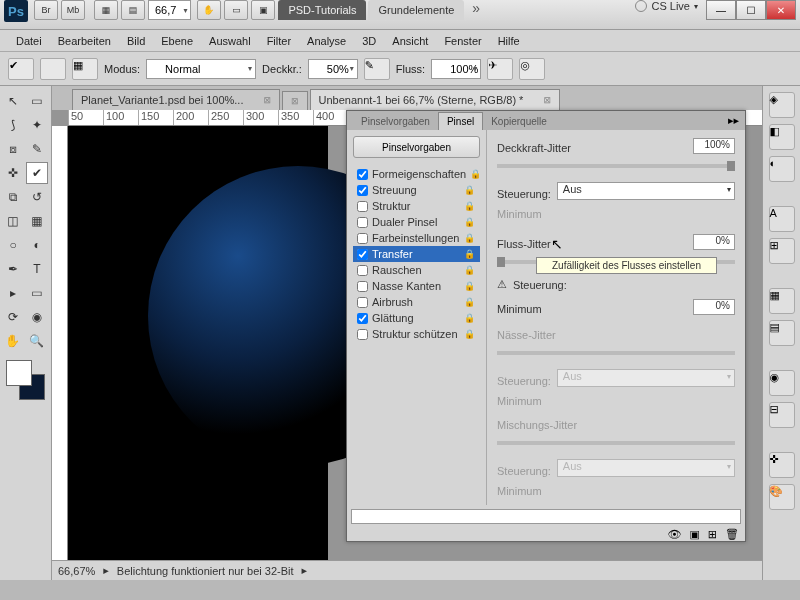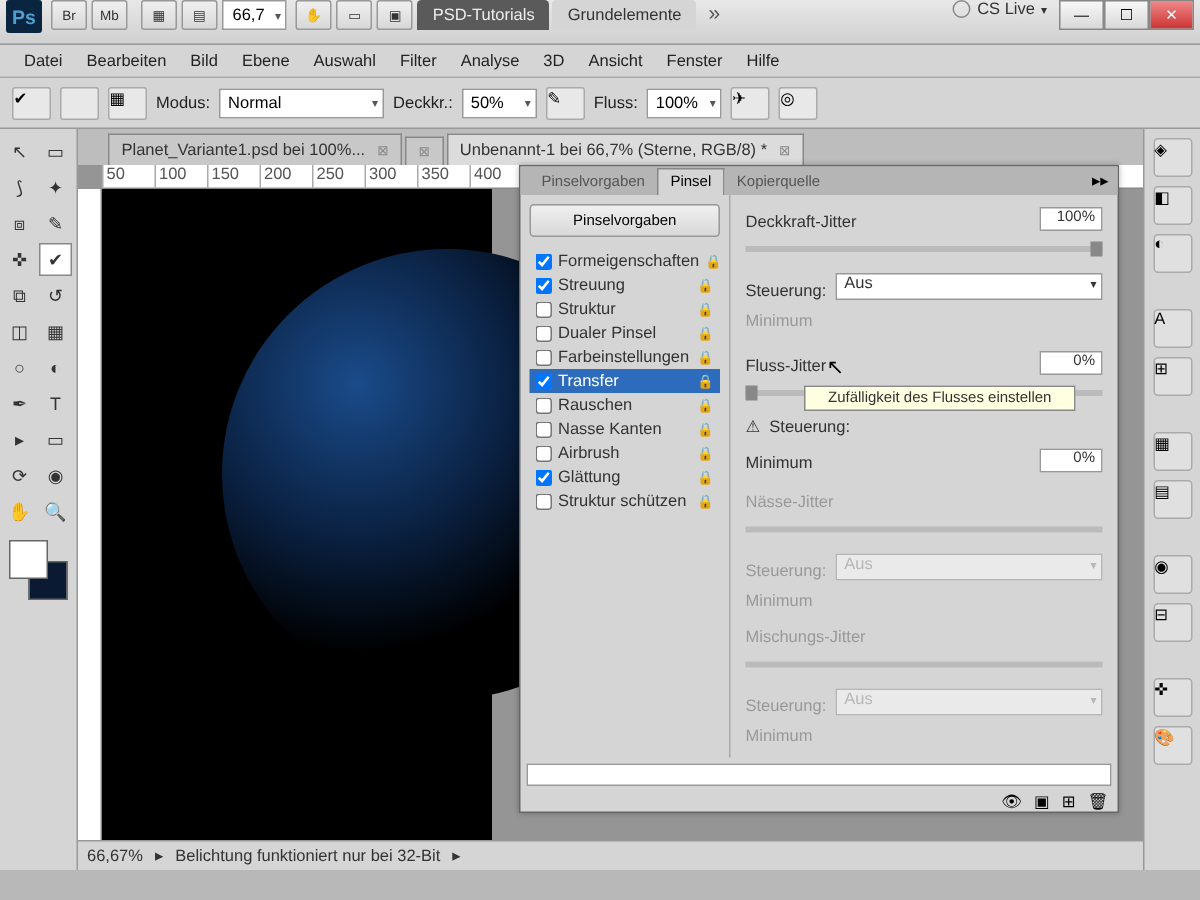--- a/index.html
+++ b/index.html
@@ -16,33 +16,33 @@
 .chev{margin:0 6px;color:#555;font-size:14px}
 .cslive{margin-left:auto;display:flex;align-items:center;gap:4px;color:#333}
 .cslive .dot{width:12px;height:12px;border:1px solid #888;border-radius:50%}
 .winbtns{display:flex;margin-left:8px}
 .winbtn{width:30px;height:20px;border:1px solid #888;background:linear-gradient(#f8f8f8,#d8d8d8);display:flex;align-items:center;justify-content:center;font-size:10px}
 .winbtn.close{background:linear-gradient(#e88,#c33);color:#fff}
 .menubar{height:22px;background:#d5d5d5;display:flex;align-items:center;padding:0 8px;border-bottom:1px solid #aaa}
 .menuitem{padding:0 8px;color:#222}
 .optbar{height:34px;background:#d5d5d5;display:flex;align-items:center;padding:0 8px;border-bottom:1px solid #999;gap:6px}
 .opt-ico{width:26px;height:22px;border:1px solid #aaa;background:#e8e8e8;border-radius:2px}
-.field{height:20px;border:1px solid #999;background:#fff;padding:0 14px 0 5px;display:flex;align-items:center;position:relative}
+.field{height:20px;border:1px solid #999;background:#fff;padding:0 14px 0 18px;display:flex;align-items:center;position:relative}
 .field::after{content:"▾";position:absolute;right:3px;font-size:8px;color:#555}
 .lbl{color:#222}
 .main{display:flex;height:494px}
 .toolbox{width:52px;background:#d5d5d5;border-right:1px solid #999;padding:4px 2px;display:flex;flex-wrap:wrap;gap:2px;align-content:flex-start}
 .tool{width:22px;height:22px;border:1px solid transparent;display:flex;align-items:center;justify-content:center;font-size:12px;color:#333}
 .tool.sel{background:#fff;border-color:#888}
 .swatch{width:40px;height:40px;position:relative;margin:6px 4px}
 .sw-fg{width:26px;height:26px;background:#fff;border:1px solid #666;position:absolute;top:0;left:0}
 .sw-bg{width:26px;height:26px;background:#0a1a33;border:1px solid #666;position:absolute;bottom:0;right:0}
 .workarea{flex:1;display:flex;flex-direction:column;background:#959595}
 .doc-tabs{height:24px;background:#bdbdbd;display:flex;align-items:flex-end;padding-left:20px}
-.doc-tab{background:#c8c8c8;border:1px solid #888;border-bottom:none;padding:4px 8px;margin-right:2px;color:#333;display:flex;align-items:center;gap:8px;font-size:10px}
+.doc-tab{background:#c8c8c8;border:1px solid #888;border-bottom:none;padding:4px 8px;margin-right:2px;color:#333;display:flex;align-items:center;gap:20px;font-size:10px}
 .doc-tab .x{color:#888;font-size:9px}
 .doc-tab.active{background:#dcdcdc}
 .canvas-wrap{flex:1;position:relative;overflow:hidden}
 .ruler-h{height:16px;background:#fff;border-bottom:1px solid #888;position:absolute;top:0;left:16px;right:0;font-size:8px;color:#555;display:flex}
 .ruler-h span{width:35px;border-left:1px solid #aaa;padding-left:2px}
 .ruler-v{width:16px;background:#fff;border-right:1px solid #888;position:absolute;top:16px;left:0;bottom:0}
 .canvas{position:absolute;top:16px;left:16px;width:260px;height:440px;background:#000}
 .planet-glow{position:absolute;right:-120px;top:40px;width:300px;height:300px;border-radius:50%;background:radial-gradient(circle at 30% 30%,#1a4b8a 0%,#0a2040 35%,#000 60%)}
 .statusbar{height:20px;background:#d5d5d5;border-top:1px solid #999;display:flex;align-items:center;padding:0 6px;font-size:10px;color:#333;gap:8px}
 .brush-panel{position:absolute;top:110px;left:346px;width:400px;height:432px;background:#d5d5d5;border:1px solid #666;box-shadow:0 0 4px rgba(0,0,0,.3);display:flex;flex-direction:column}

